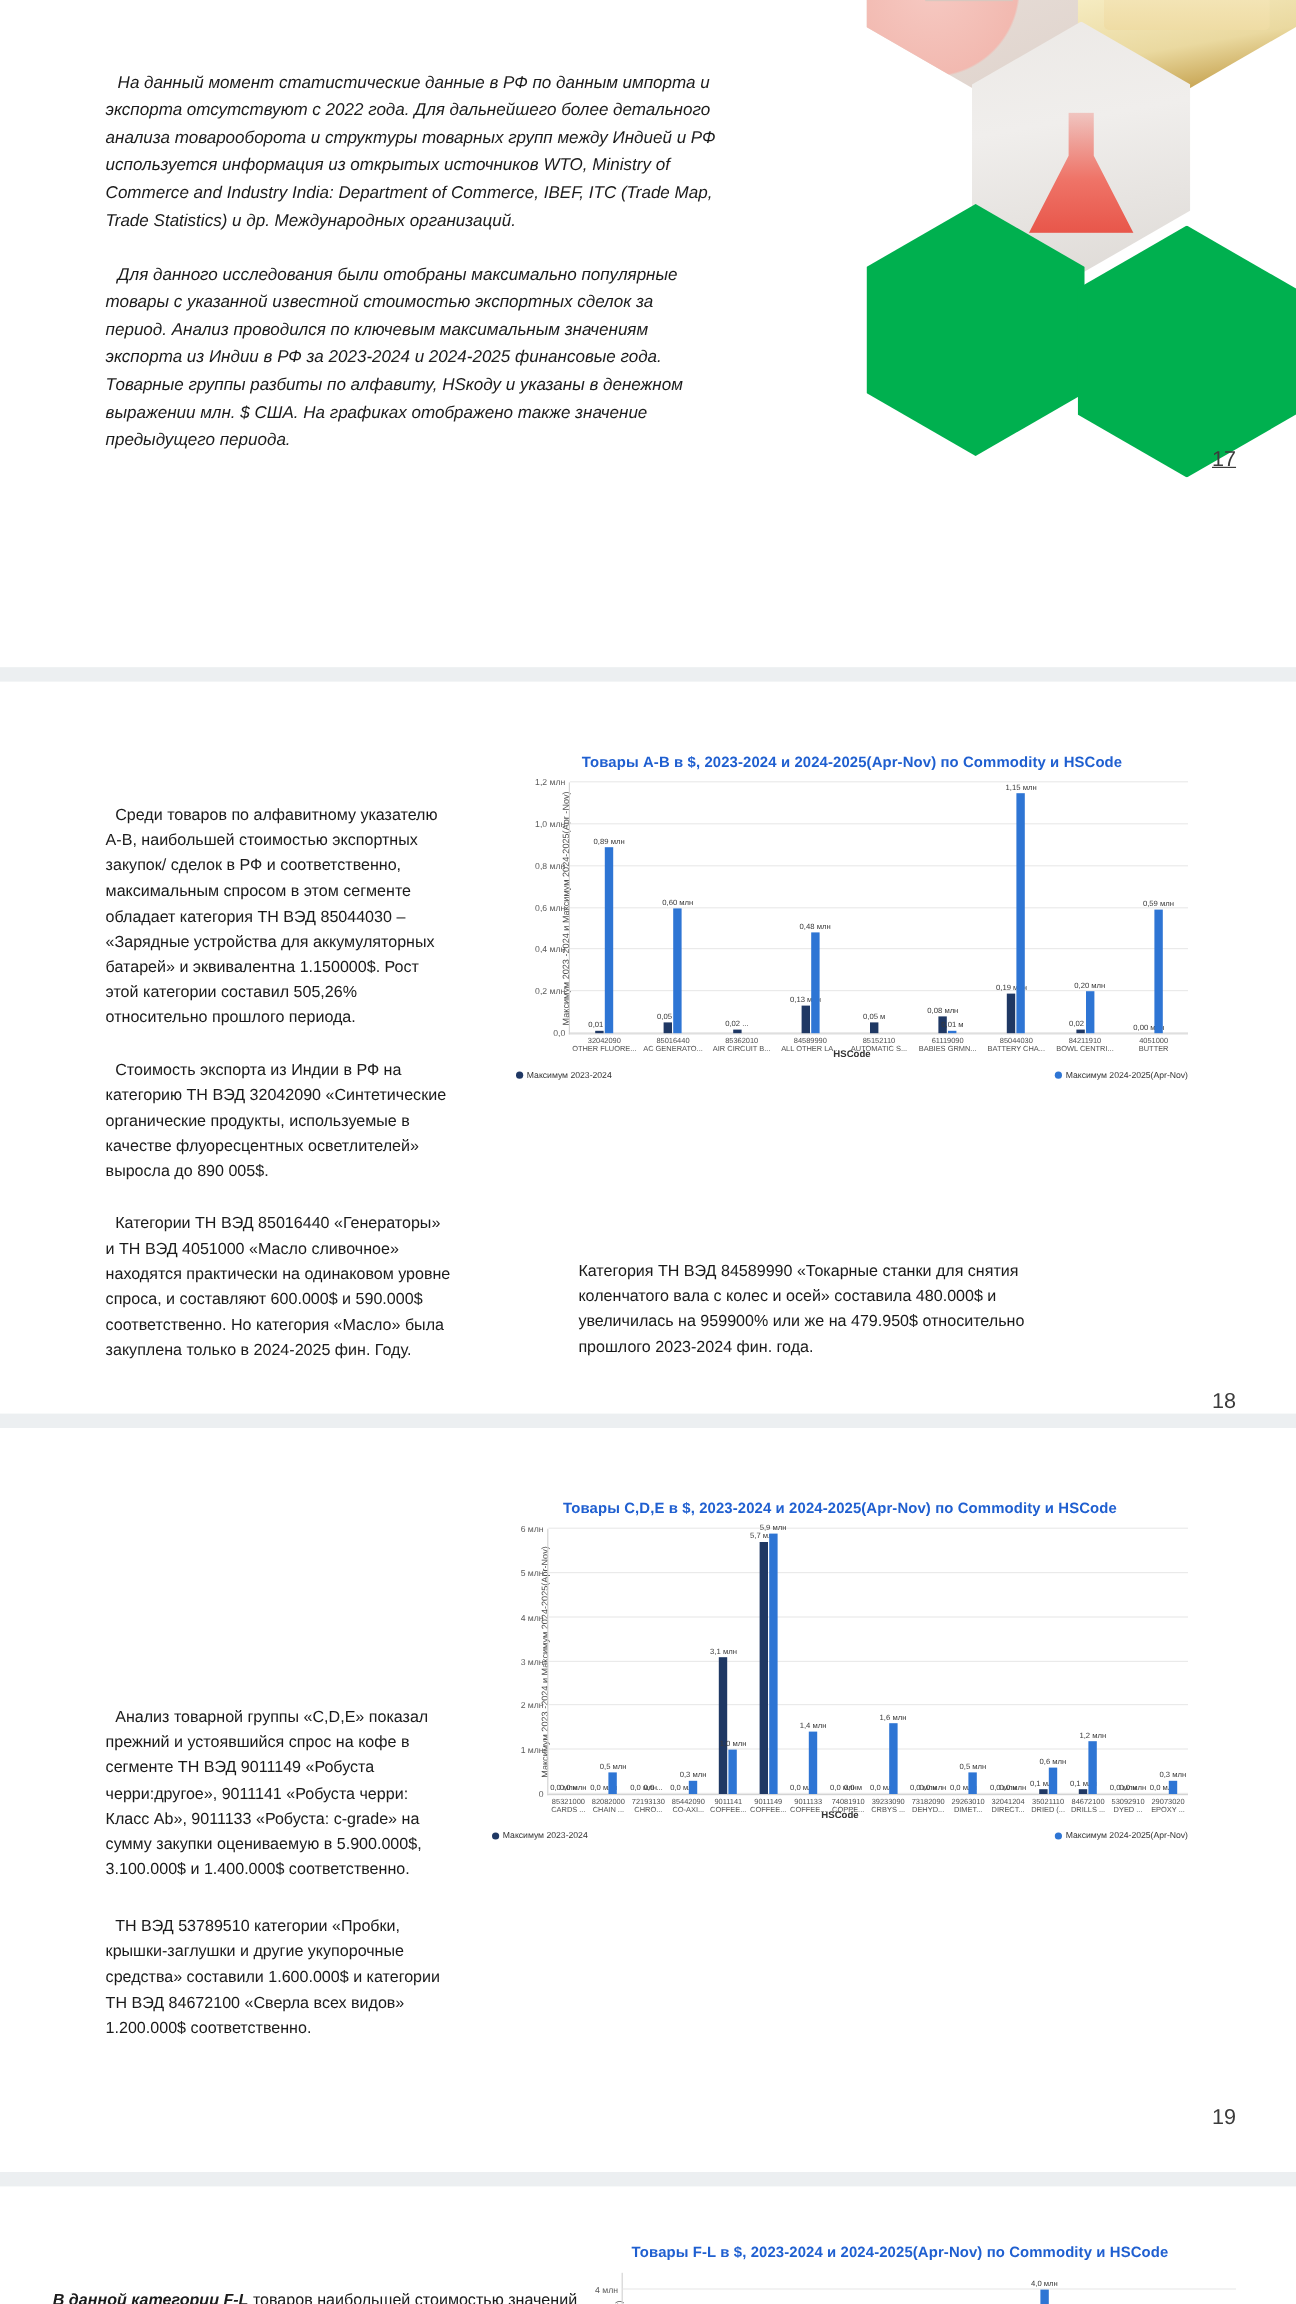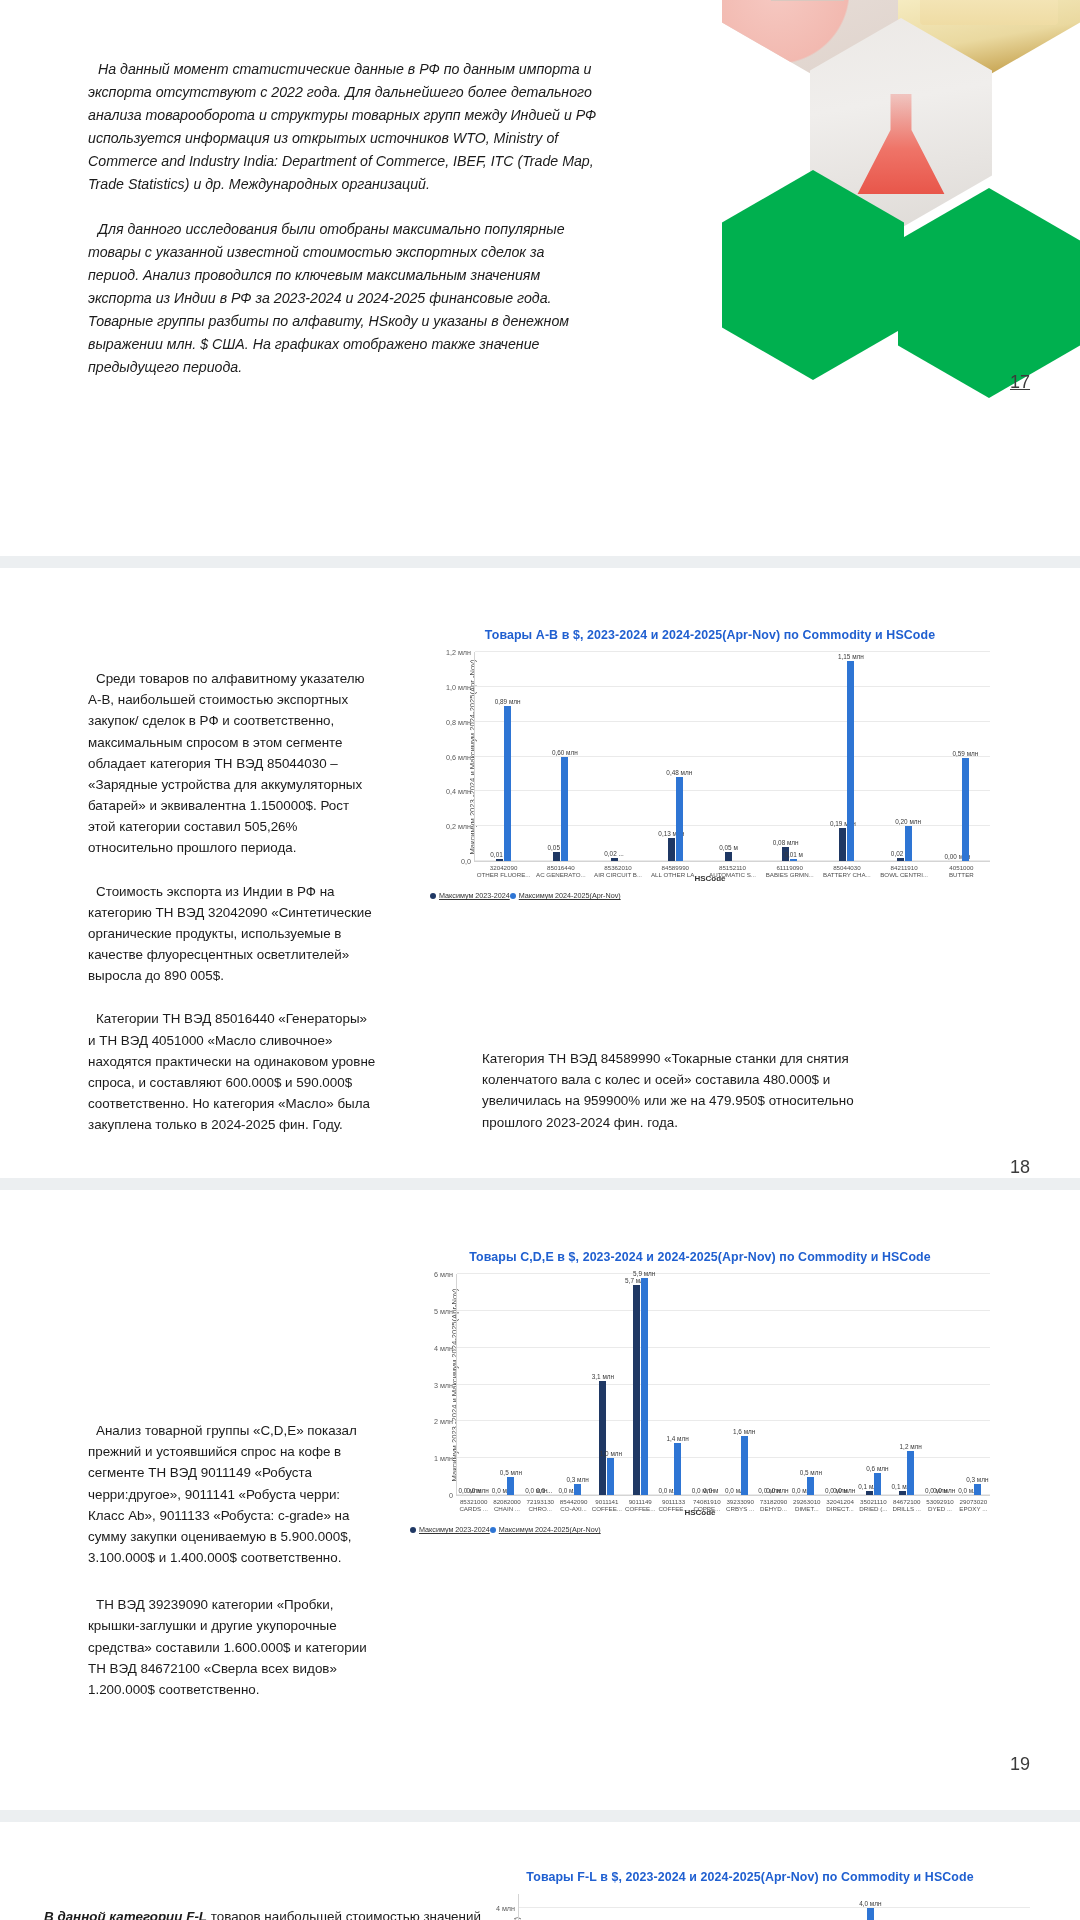--- a/index.html
+++ b/index.html
@@ -141,22 +141,22 @@
   }
   .xlabels { position: absolute; left: 0; right: 0; top: 100%; display: flex; }
   .xlab {
     flex: 1; text-align: center; font-size: 6.2px; color: #4d4d4d;
     padding-top: 3px; overflow: hidden; white-space: nowrap;
   }
   .xaxis-title {
     text-align: center; font-size: 8px; font-weight: 700; color: #333; margin-top: 12px;
   }
   .legend {
-    display: flex; justify-content: flex-start; margin-top: 8px;
-    font-size: 7.2px; color: #333; text-decoration: underline;
+    display: flex; justify-content: space-between; margin-top: 8px;
+    font-size: 7.2px; color: #333;
   }
   .legend .key { display: flex; align-items: center; gap: 3px; }
   .dot { width: 6px; height: 6px; border-radius: 50%; display: inline-block; }
   .dot.s1 { background: #1f3864; }
   .dot.s2 { background: #2e75d4; }
 
   
   #chart18 { left: 430px; top: 60px; width: 560px; }
   #chart18 .plotbox { height: 210px; margin-left: 44px; }
   #chart19 { left: 410px; top: 60px; width: 580px; }
@@ -340,21 +340,21 @@
     </div>
   </div>
   <div class="pagenum" style="left:1010px; top:553px;margin-top:36px;">18</div>
 </div>
 
 <div class="page-sep"></div>
 
 <div class="page" id="page19">
   <div class="p19-col">
     <p>Анализ товарной группы «C,D,E»  показал прежний и устоявшийся спрос на кофе в сегменте ТН ВЭД 9011149 «Робуста черри:другое», 9011141 «Робуста черри: Класс Ab», 9011133 «Робуста: c-grade» на сумму закупки оцениваемую в 5.900.000$, 3.100.000$ и 1.400.000$ соответственно.</p>
-    <p>ТН ВЭД 39239090 категории «Пробки, крышки-заглушки и другие укупорочные средства» составили 1.600.000$ и категории ТН ВЭД 84672100 «Сверла всех видов» 1.200.000$ соответственно.</p>
+    <p>ТН ВЭД 53789510 категории «Пробки, крышки-заглушки и другие укупорочные средства» составили 1.600.000$ и категории ТН ВЭД 84672100 «Сверла всех видов» 1.200.000$ соответственно.</p>
   </div>
   <div class="chart" id="chart19">
     <div class="chart-title">Товары C,D,E в $, 2023-2024 и 2024-2025(Apr-Nov) по Commodity и HSCode</div>
     <div class="plotbox">
       <div class="ylabel">Максимум 2023 -2024 и Максимум 2024-2025(Apr-Nov)</div>
       <div class="plot">
           <div class="gridline" style="bottom: 0%;">
             <span class="ytick">0</span>
           </div>
           <div class="gridline" style="bottom: 16.6667%;">

